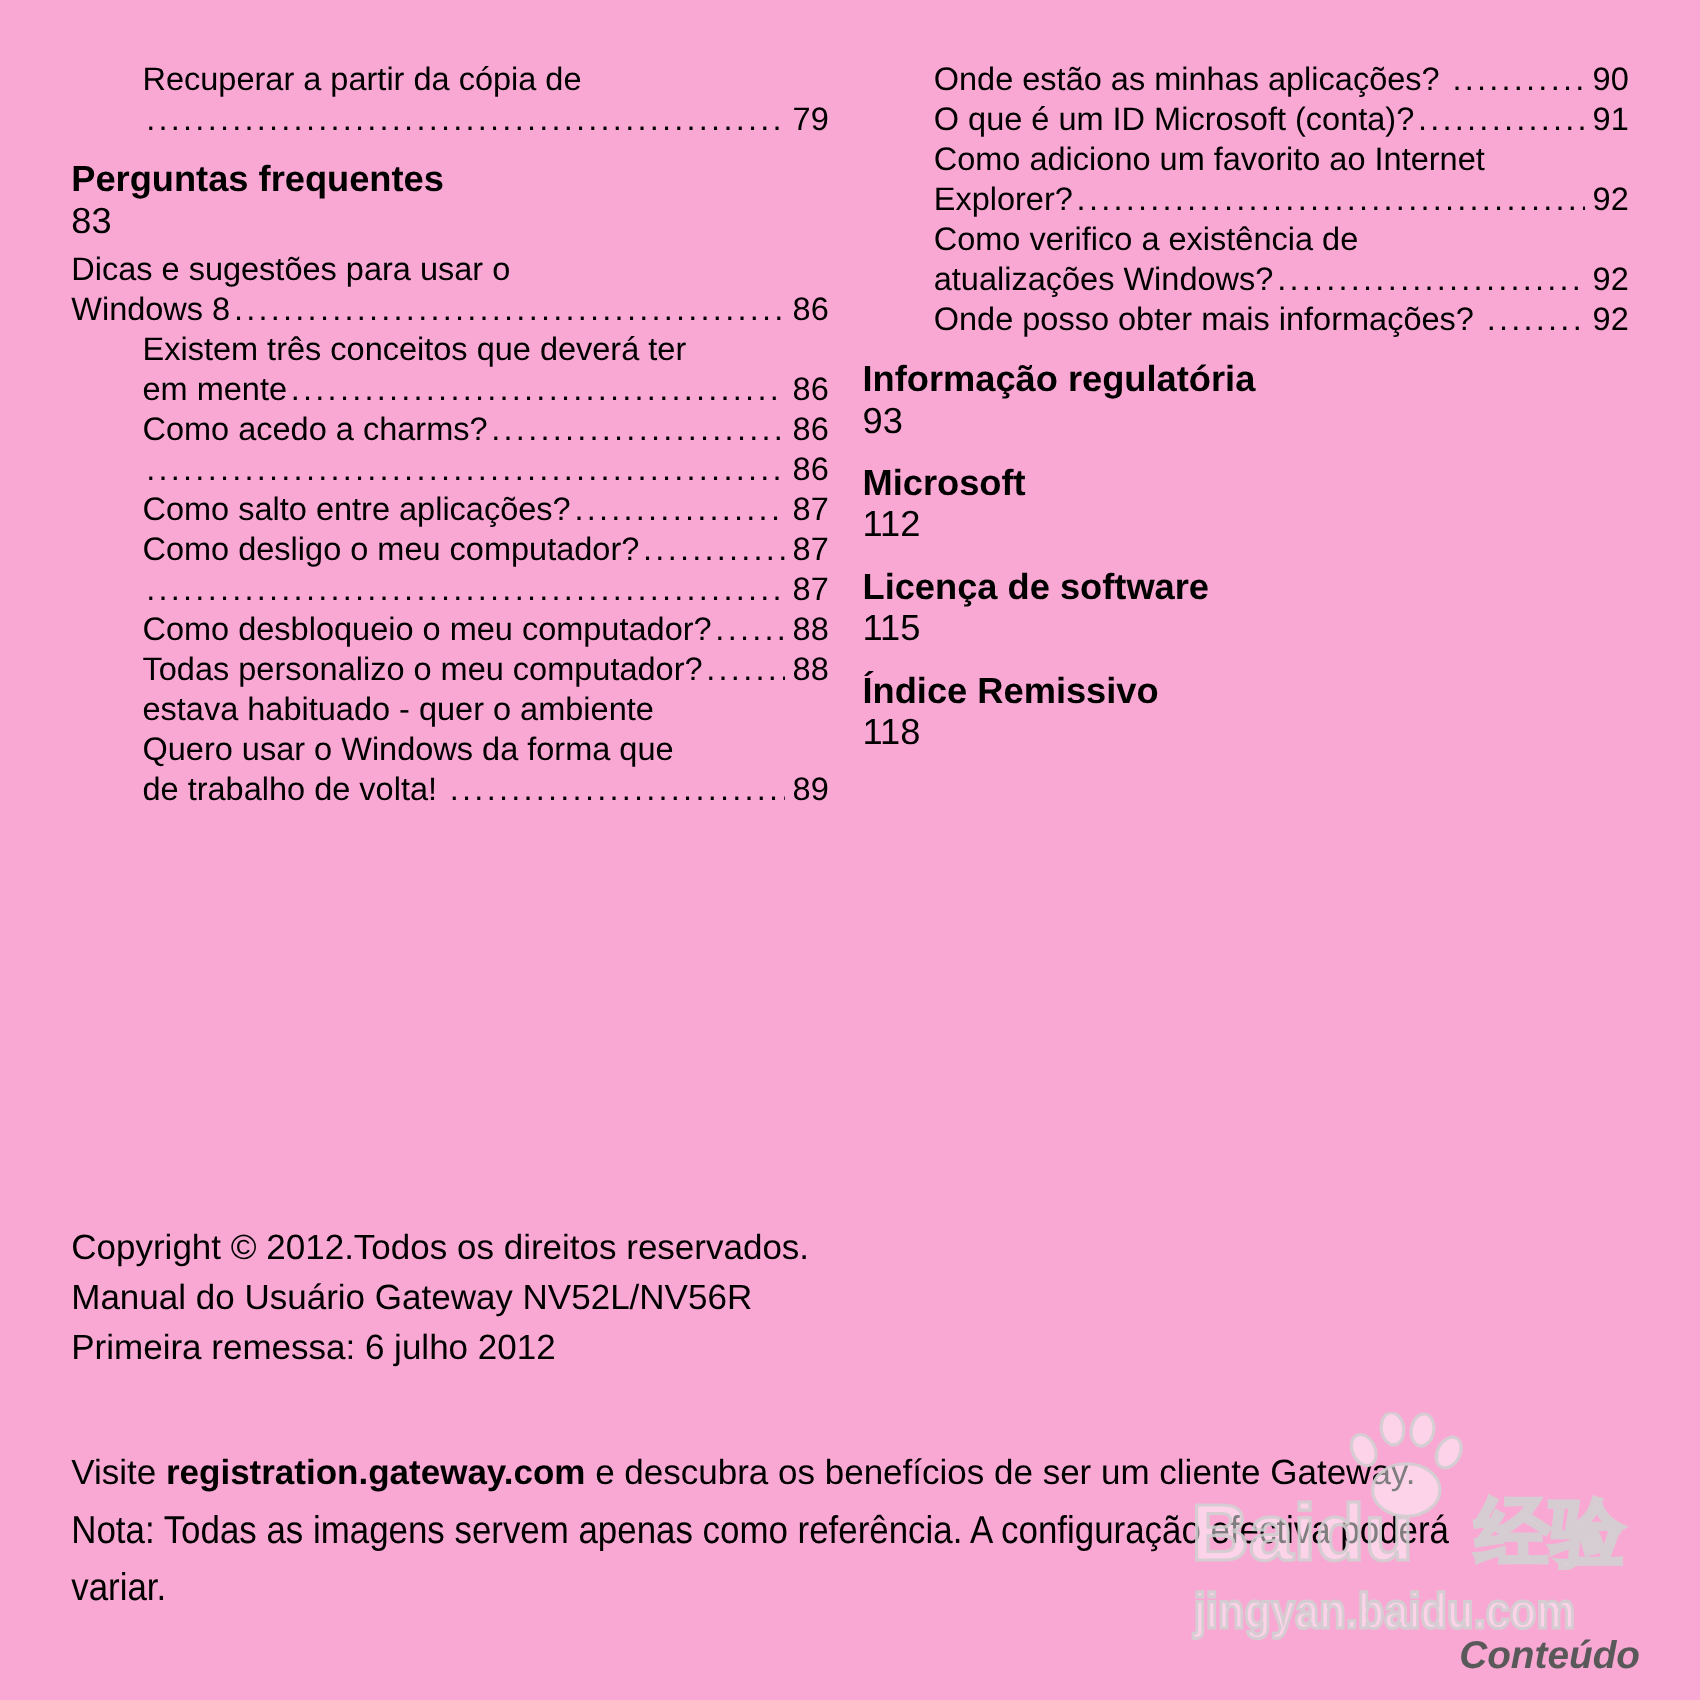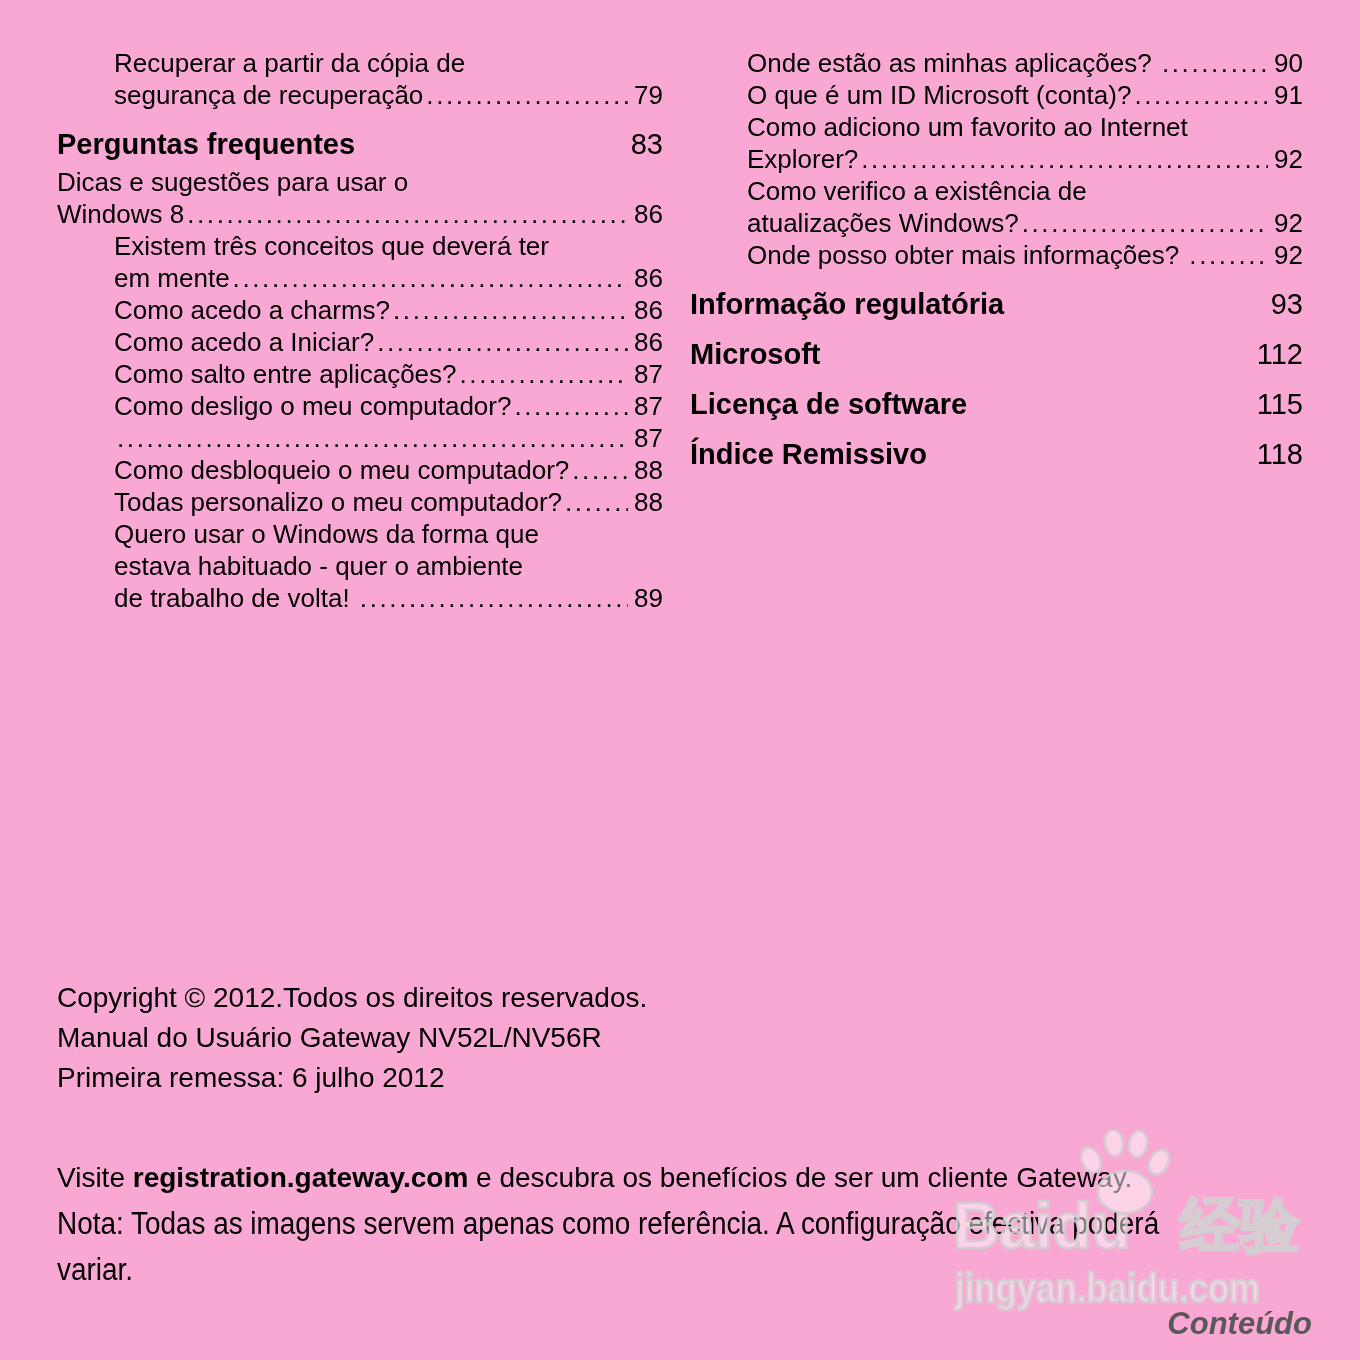--- a/index.html
+++ b/index.html
@@ -23,21 +23,21 @@
   .toc-lastline .t { flex:0 0 auto; white-space:pre; }
   .leader { flex:1 1 auto; min-width:0; overflow:hidden; white-space:nowrap;
             margin:0 6px 0 3px; }
   .leader::after {
     content:"..........................................................................................";
     letter-spacing:2.6px;
   }
   .pagenum { flex:0 0 auto; }
 
   .toc-heading { display:flex; align-items:baseline; font-weight:bold;
-                 font-size:29px; line-height:33px; margin:17px 0 5px 0; }
+                 font-size:29px; line-height:33px; margin:17px 0 5px 0;flex-direction:column; }
   .toc-heading .spacer { flex:1 1 auto; }
   .toc-heading .pagenum { font-weight:normal; }
 
   
   .colophon { position:absolute; left:57px; top:978px; width:1260px;
               font-size:28px; line-height:40px; }
   .visit-block { position:absolute; left:57px; top:1155px; width:1270px;
                  font-size:28px; line-height:46px; }
   .visit-line b { font-weight:bold; }
   .note-line { transform:scaleX(0.90); transform-origin:0 50%;
@@ -57,21 +57,20 @@
 </style>
 </head>
 <body>
 
 <div class="page">
 
   <div class="col col-left" id="col-left">
       <div class="toc-entry lvl2">
         <div class="toc-line">Recuperar a partir da cópia de</div>
         <div class="toc-lastline">
-          <span class="t">segurança de recuperação</span>
           <span class="leader"></span>
           <span class="pagenum">79</span>
         </div>
       </div>
       <div class="toc-heading">
         <span>Perguntas frequentes</span>
         <span class="spacer"></span>
         <span class="pagenum">83</span>
       </div>
       <div class="toc-entry lvl1">
@@ -92,21 +91,20 @@
       </div>
       <div class="toc-entry lvl2">
         <div class="toc-lastline">
           <span class="t">Como acedo a charms?</span>
           <span class="leader"></span>
           <span class="pagenum">86</span>
         </div>
       </div>
       <div class="toc-entry lvl2">
         <div class="toc-lastline">
-          <span class="t">Como acedo a Iniciar?</span>
           <span class="leader"></span>
           <span class="pagenum">86</span>
         </div>
       </div>
       <div class="toc-entry lvl2">
         <div class="toc-lastline">
           <span class="t">Como salto entre aplicações?</span>
           <span class="leader"></span>
           <span class="pagenum">87</span>
         </div>
@@ -132,22 +130,22 @@
         </div>
       </div>
       <div class="toc-entry lvl2">
         <div class="toc-lastline">
           <span class="t">Todas personalizo o meu computador?</span>
           <span class="leader"></span>
           <span class="pagenum">88</span>
         </div>
       </div>
       <div class="toc-entry lvl2">
+        <div class="toc-line">estava habituado - quer o ambiente</div>
         <div class="toc-line">Quero usar o Windows da forma que</div>
-        <div class="toc-line">estava habituado - quer o ambiente</div>
         <div class="toc-lastline">
           <span class="t">de trabalho de volta! </span>
           <span class="leader"></span>
           <span class="pagenum">89</span>
         </div>
       </div>
     </div>
   <div class="col col-right" id="col-right">
       <div class="toc-entry lvl2">
         <div class="toc-lastline">

